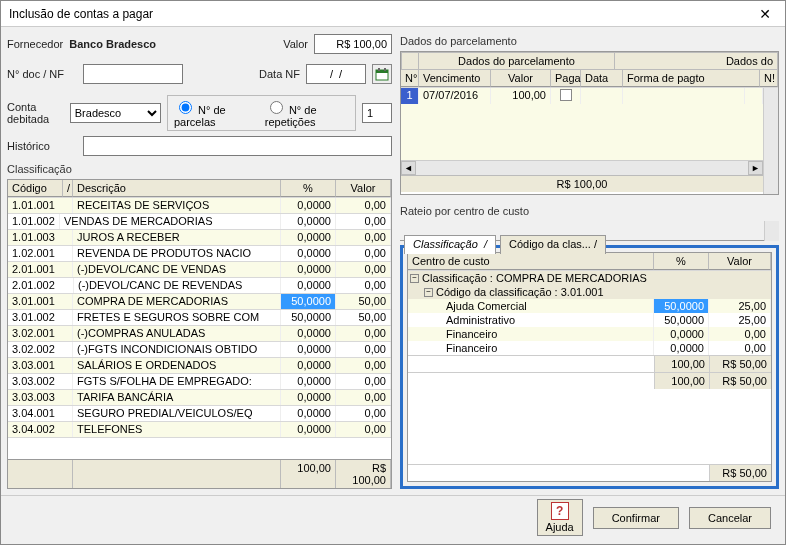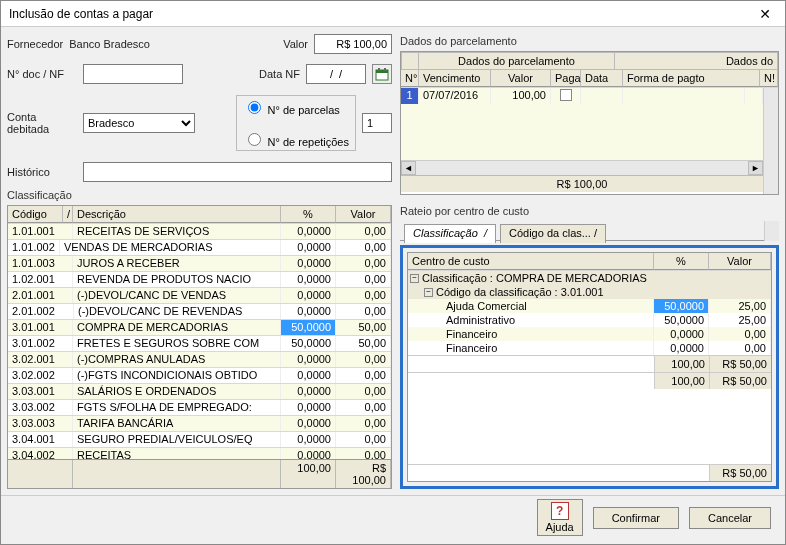--- a/index.html
+++ b/index.html
@@ -23,40 +23,40 @@
     border-bottom: 1px solid #ccc;
     height: 26px;
   }
   .titlebar .title { font-size: 12px; }
   .titlebar .close { font-family: Arial; font-size: 14px; cursor: pointer; padding: 0 6px; }
   .content { display: flex; padding: 6px; gap: 8px; height: 468px; }
   .left { width: 385px; display: flex; flex-direction: column; gap: 4px; }
   .right { flex: 1; display: flex; flex-direction: column; gap: 4px; }
   .row { display: flex; align-items: center; gap: 6px; min-height: 22px; }
   .label { font-size: 11px; color: #222; }
-  .bold { font-weight: normal; }
+  .bold { font-weight: bold; }
   input[type=text].field {
     border: 1px solid #7a7a7a;
     height: 20px;
     padding: 1px 4px;
     font-size: 11px;
     background: #fff;
   }
   select.field {
     border: 1px solid #7a7a7a;
     height: 20px;
     font-size: 11px;
     background: #fff;
   }
   .right-align { margin-left: auto; }
   .radiobox {
     border: 1px solid #bbb;
     padding: 2px 6px;
     display: flex;
-    flex-direction: column;
+    flex-direction: row;
     gap: 14px;
     font-size: 11px;
     justify-content: flex-end;
   }
   .cal-btn {
     width: 20px; height: 20px; border: 1px solid #888; background: #eee;
     display: inline-flex; align-items: center; justify-content: center; cursor: pointer;
   }
   .section-head { font-size: 11px; color: #333; margin-top: 2px; }
   .grid {
@@ -113,21 +113,21 @@
   .parcel-row.sel .cell:first-child { background:#3a5fcd; color:#fff; }
   .parcel-total { text-align:center; padding:2px; background:#ece9d8; border-top:1px solid #bbb; }
   .tabs { display:flex; gap:4px; border-bottom:1px solid #999; padding-left:4px; }
   .tab {
     border:1px solid #999; border-bottom:none;
     padding:2px 8px;
     background:#ece9d8;
     font-size:11px;
     cursor:pointer;
     position:relative;
-    top:3px;
+    top:14px;
   }
   .tab.active { background:#fff; font-style:italic; }
   .rateio-box {
     border: 3px solid #2a6fc9;
     padding: 4px;
     flex:1;
     display:flex;
     flex-direction:column;
   }
   .rateio-grid .grid-head .cell { font-size:11px; }
@@ -209,21 +209,21 @@
         <select class="field" style="width:112px">
           <option>Bradesco</option>
         </select>
         <div class="radiobox" style="margin-left:auto">
           <label><input type="radio" name="pr" checked="" style=""> <span>N° de parcelas</span></label>
           <label><input type="radio" name="pr" style=""> <span>N° de repetições</span></label>
         </div>
         <input type="text" class="field" style="width: 30px; text-align: left;" value="1">
       </div>
 
-      <div class="row" style="margin-top:6px">
+      <div class="row" style="">
         <span class="label" style="width:70px">Histórico</span>
         <input type="text" class="field" style="flex: 1 1 0%;" value="">
       </div>
 
       <div class="section-head">Classificação</div>
 
       <div class="grid" style="flex:1">
         <div class="grid-head">
           <div class="cell" style="width:55px">Código</div>
           <div class="cell" style="width:10px;text-align:center">/</div>
@@ -311,21 +311,21 @@
               <div class="cell num" style="width:55px">0,00</div>
             </div>
             <div class="grid-row">
               <div class="cell" style="width:65px">3.04.001</div>
               <div class="cell" style="flex:1">SEGURO PREDIAL/VEICULOS/EQ</div>
               <div class="cell num" style="width:55px">0,0000</div>
               <div class="cell num" style="width:55px">0,00</div>
             </div>
             <div class="grid-row alt">
               <div class="cell" style="width:65px">3.04.002</div>
-              <div class="cell" style="flex:1">RECEITAS</div>
+              <div class="cell" style="flex:1">TELEFONES</div>
               <div class="cell num" style="width:55px">0,0000</div>
               <div class="cell num" style="width:55px">0,00</div>
             </div>
           </div>
         <div class="grid-foot">
           <div class="cell" style="width:65px"></div>
           <div class="cell" style="flex:1"></div>
           <div class="cell" style="width:55px">100,00</div>
           <div class="cell" style="width:55px">R$ 100,00</div>
         </div>

